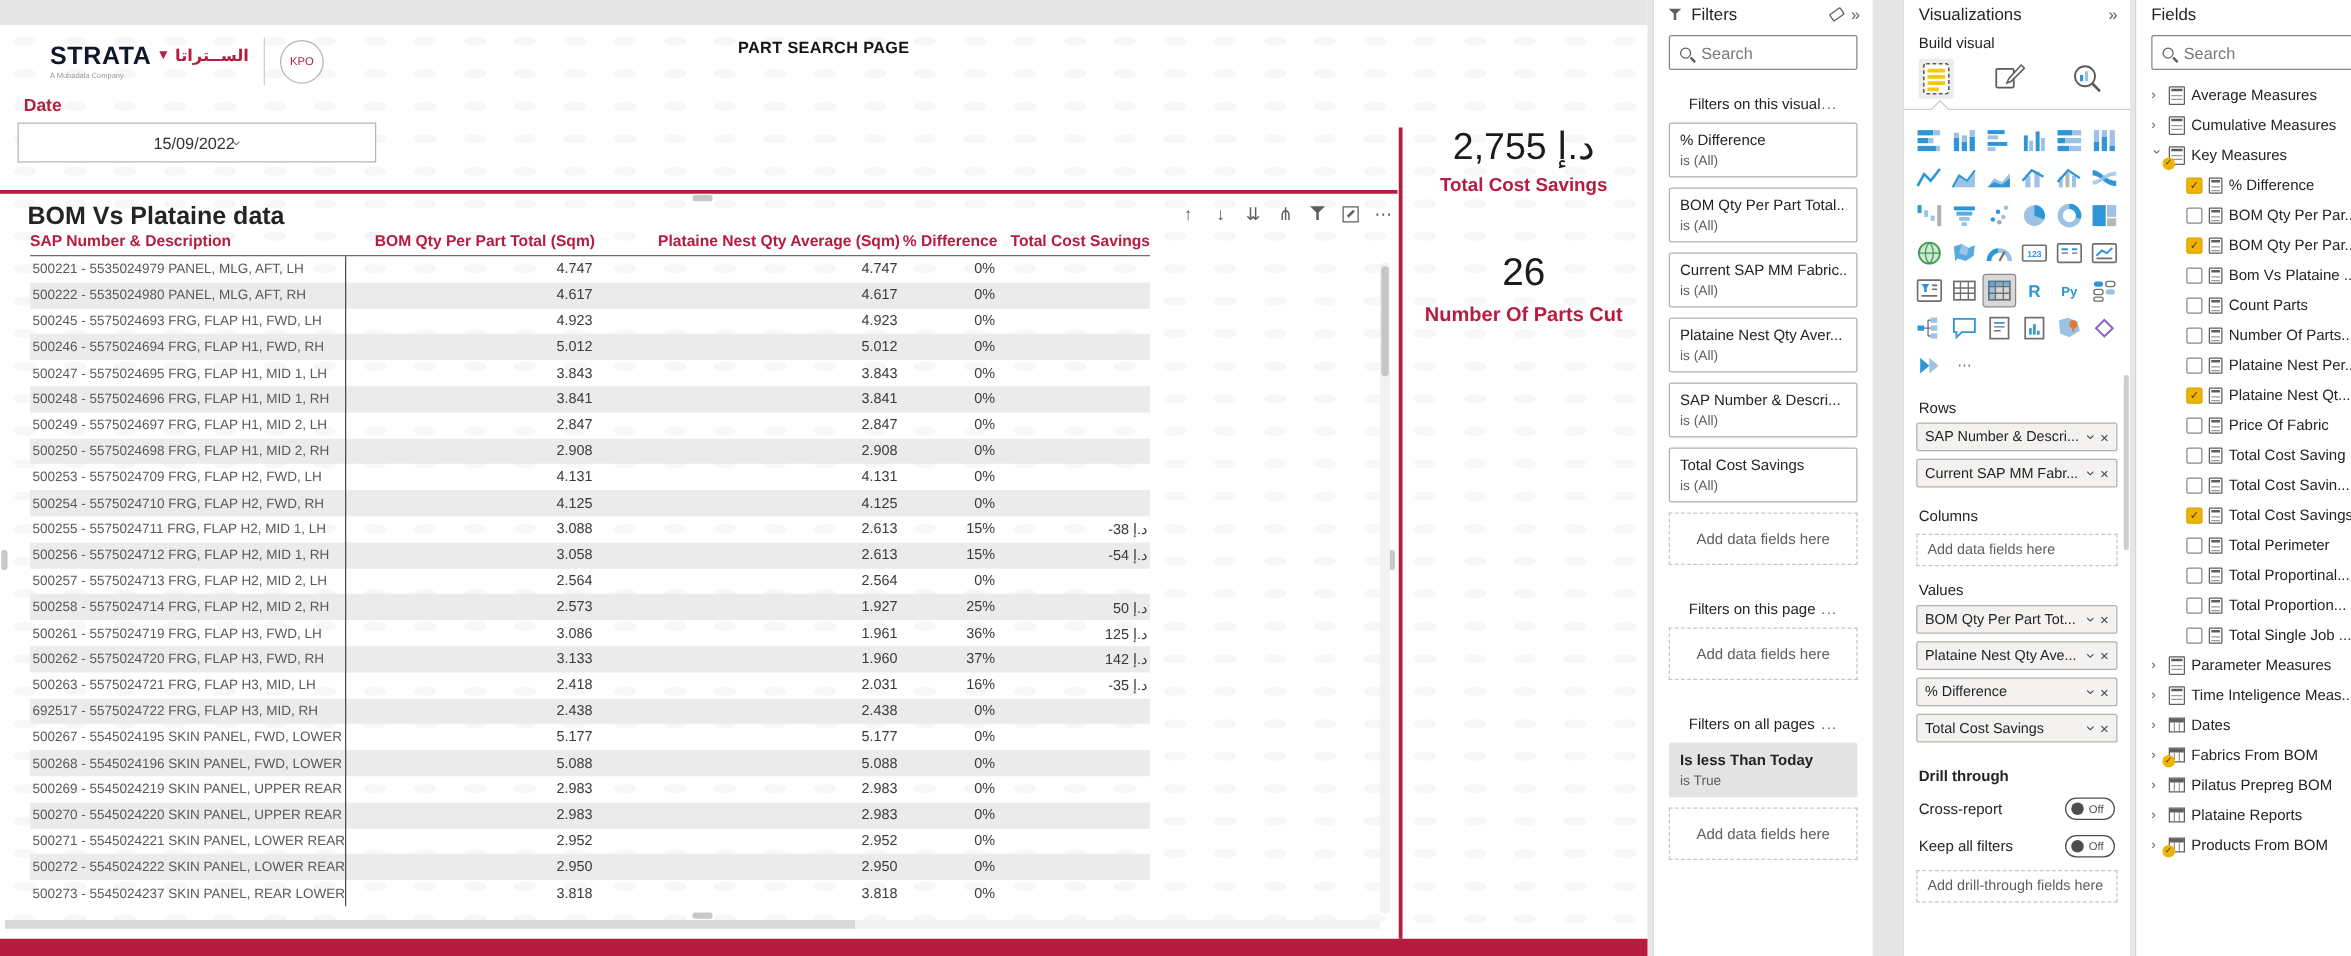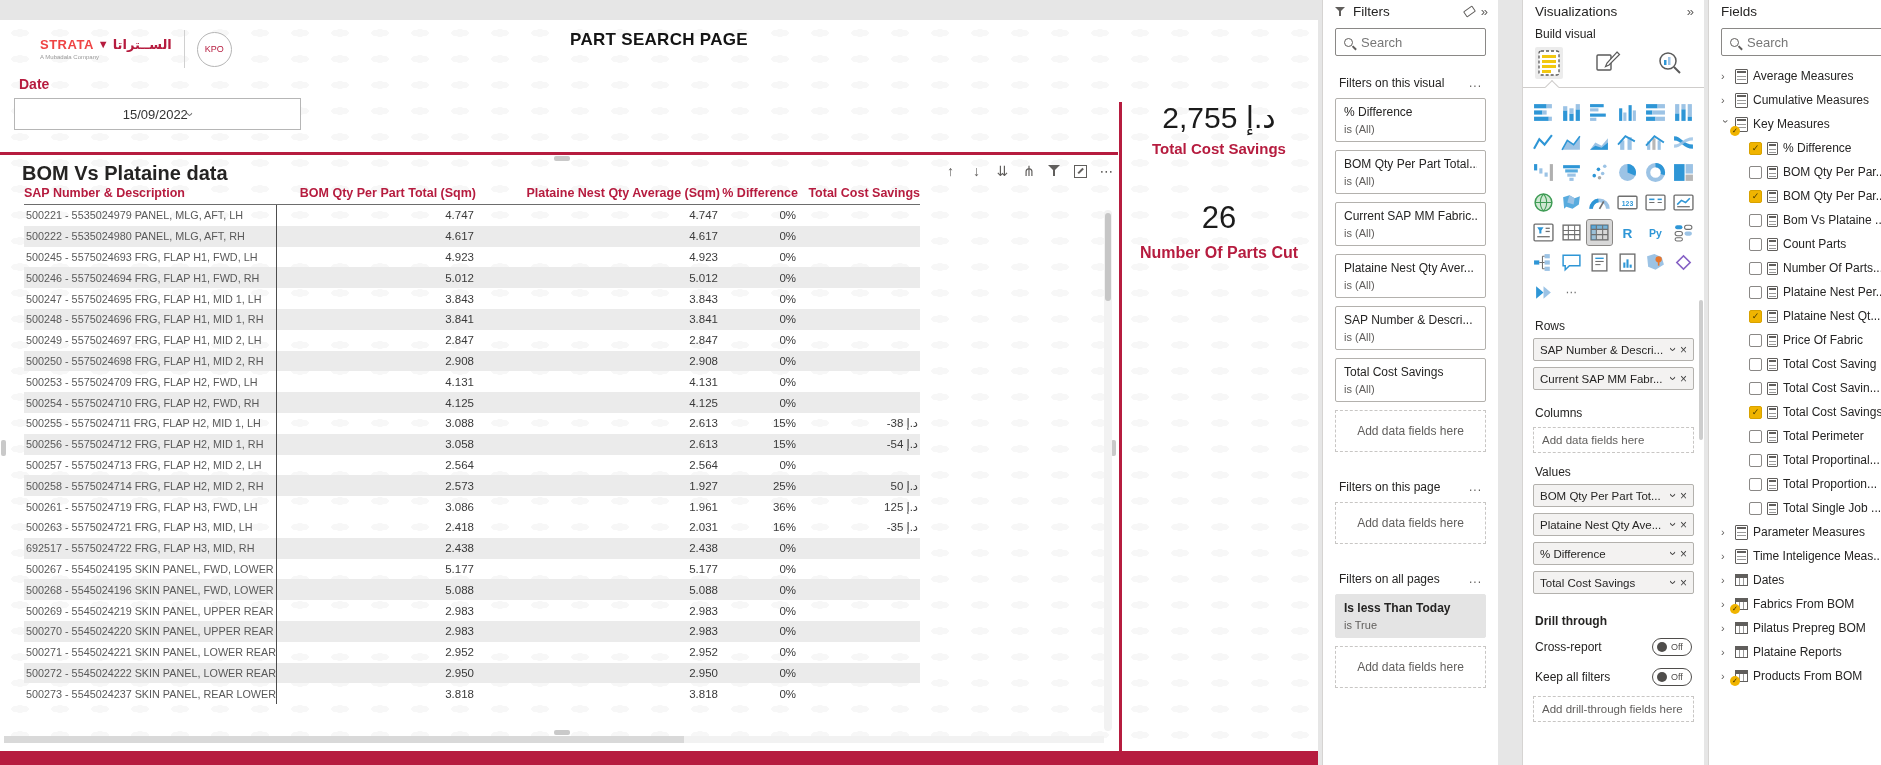--- a/index.html
+++ b/index.html
@@ -11,27 +11,27 @@
 
 
 .canvas{position:absolute;left:0;top:0;width:1318px;height:765px;background:#fff}
 .topstrip{position:absolute;left:0;top:0;width:100%;height:20px;background:#e6e6e6}
 .wm{position:absolute;left:0;top:20px;width:100%;height:730px;
   background-image:radial-gradient(ellipse 15px 6px at center,rgba(110,110,110,.055) 60%,transparent 61%);
   background-size:40px 26px;pointer-events:none}
 .brand{position:absolute;left:40px;top:30px;display:flex;align-items:center;gap:12px}
 .strata{display:flex;flex-direction:column;line-height:1}
 .strata-row{display:flex;align-items:center;gap:4px}
-.strata-name{font-size:13px;font-weight:bold;color:#ef4444;letter-spacing:.5px}
+.strata-name{font-size:20px;font-weight:bold;color:#0f172a;letter-spacing:.5px}
 .strata-mark{color:var(--red);font-size:11px}
 .strata-ar{color:var(--red);font-size:13px;font-weight:bold}
 .strata-tag{font-size:6px;color:#9a9a9a;margin-top:3px}
 .logo-div{width:1px;height:38px;background:#d0d0d0}
 .kpo{width:35px;height:35px;border:1.5px solid #b5b5b5;border-radius:50%;display:flex;align-items:center;justify-content:center;color:var(--red);font-size:9px;font-weight:normal;background:#fff}
-.page-title{position:absolute;left:0;top:30px;width:1318px;text-align:center;font-size:17px;font-weight:bold;color:#141414;letter-spacing:.3px}
+.page-title{position:absolute;left:0;top:30px;width:1318px;text-align:center;font-size:13px;font-weight:bold;color:#141414;letter-spacing:.3px}
 .date-label{position:absolute;left:19px;top:76px;font-size:14px;font-weight:bold;color:var(--red)}
 .date-dd{position:absolute;left:14px;top:98px;width:287px;height:32px;background:#fff;border:1px solid #b6b6b6;display:flex;align-items:center;justify-content:center;padding:0 10px;font-size:13px;color:#333}
 .chev{display:inline-block;transform:rotate(90deg);color:#707070;font-size:13px}
 .redline{position:absolute;left:0;top:152px;width:1118px;height:3px;background:var(--red)}
 .visual-title{position:absolute;left:22px;top:162px;font-size:20px;font-weight:bold;color:var(--ink)}
 .vheader{position:absolute;left:910px;top:163px;width:205px;display:flex;gap:9px;justify-content:flex-end;align-items:center;color:var(--gray);font-size:14px}
 .hic{width:17px;height:16px;text-align:center;line-height:16px;cursor:pointer}
 .hic.funnel{position:relative}
 .hic.funnel::before{content:'';position:absolute;left:2px;top:2px;border-left:6px solid transparent;border-right:6px solid transparent;border-top:6px solid var(--gray)}
 .hic.funnel::after{content:'';position:absolute;left:7px;top:7px;width:2px;height:6px;background:var(--gray)}
@@ -71,21 +71,21 @@
 .funnel-s{position:relative;width:12px;height:11px}
 .funnel-s::before{content:'';position:absolute;left:0;top:1px;border-left:5px solid transparent;border-right:5px solid transparent;border-top:5px solid var(--gray)}
 .funnel-s::after{content:'';position:absolute;left:4px;top:5px;width:2px;height:5px;background:var(--gray)}
 .erase{width:11px;height:7px;border:1.2px solid var(--gray);border-radius:1px;transform:rotate(-35deg)}
 .search{margin:8px 12px 6px;height:28px;border:1px solid #8a8886;border-radius:2px;display:flex;align-items:center;gap:8px;padding:0 8px;background:#fff}
 .ico-search{width:9px;height:9px;border:1.5px solid var(--gray);border-radius:50%;position:relative;flex:none}
 .ico-search::after{content:'';position:absolute;left:7px;top:8px;width:5px;height:1.5px;background:var(--gray);transform:rotate(45deg)}
 .search-ph{font-size:13px;color:#777}
 
 .fsec{padding:4px 12px 0}
-.fsec-head{display:flex;justify-content:space-between;align-items:flex-end;font-size:12px;color:var(--ink);margin:10px 4px 8px}
+.fsec-head{display:flex;justify-content:space-between;align-items:flex-end;font-size:12px;color:var(--ink);margin:10px 16px 8px}
 .fsec-more{color:var(--gray);letter-spacing:1px;cursor:pointer}
 .fcard{border:1px solid var(--bd);border-radius:2px;background:#fff;padding:6px 8px;margin-bottom:8px}
 .fcard-field{font-size:12px;color:var(--ink);white-space:nowrap;overflow:hidden}
 .fcard-cond{font-size:11px;color:var(--gray);margin-top:4px}
 .fcard.hl{background:#e4e4e4;border-color:#e4e4e4}
 .fcard.hl .fcard-field{font-weight:bold}
 .fadd{border:1px dashed #c8c6c4;background:#fff;text-align:center;color:var(--gray);font-size:12px;padding:13px 4px;margin:2px 0 14px}
 
 .build-label{padding:7px 12px 2px;font-size:12px;color:var(--ink)}
 .vtabs{display:flex;align-items:center;gap:30px;padding:4px 0 6px 12px;position:relative}
@@ -282,20 +282,27 @@
             <div class="cell num">25%</div>
             <div class="cell num">50 د.إ</div>
           </div>
           <div class="trow">
             <div class="cell">500261 - 5575024719 FRG, FLAP H3, FWD, LH</div>
             <div class="cell num">3.086</div>
             <div class="cell num">1.961</div>
             <div class="cell num">36%</div>
             <div class="cell num">125 د.إ</div>
           </div>
+          <div class="trow alt">
+            <div class="cell">500262 - 5575024720 FRG, FLAP H3, FWD, RH</div>
+            <div class="cell num">3.133</div>
+            <div class="cell num">1.960</div>
+            <div class="cell num">37%</div>
+            <div class="cell num">142 د.إ</div>
+          </div>
           <div class="trow">
             <div class="cell">500263 - 5575024721 FRG, FLAP H3, MID, LH</div>
             <div class="cell num">2.418</div>
             <div class="cell num">2.031</div>
             <div class="cell num">16%</div>
             <div class="cell num">-35 د.إ</div>
           </div>
           <div class="trow alt">
             <div class="cell">692517 - 5575024722 FRG, FLAP H3, MID, RH</div>
             <div class="cell num">2.438</div>

